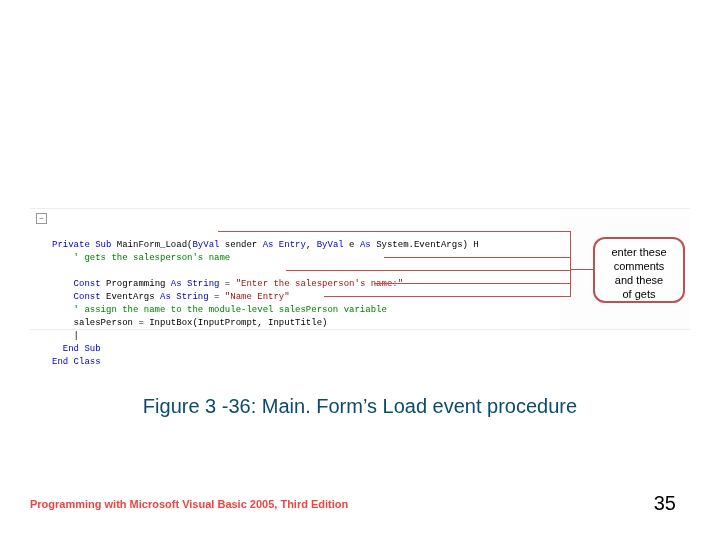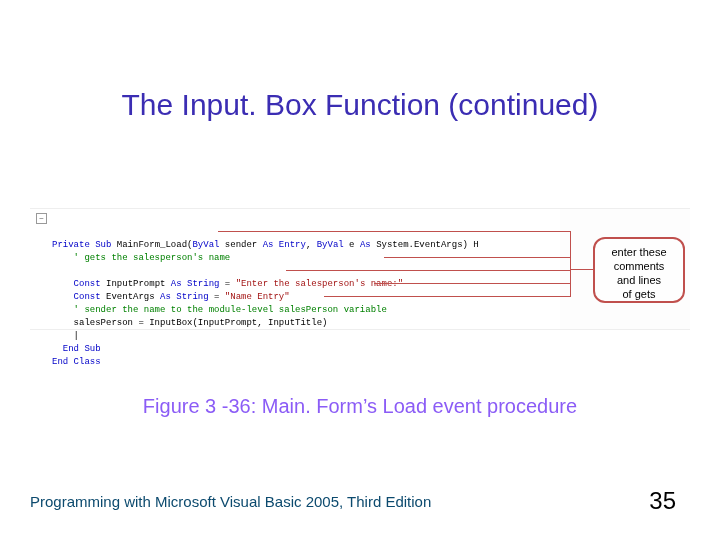--- a/index.html
+++ b/index.html
@@ -94,74 +94,74 @@
   }
   .conn-v  { width: 1px; }
   .conn-h  { height: 1px; }
   .caption {
     position: absolute;
     top: 395px;
     left: 0;
     width: 720px;
     text-align: center;
     font-size: 20px;
-    color: #8b5cf6;
+    color: #0c4a6e;
   }
   .footer {
     position: absolute;
     bottom: 30px;
     left: 30px;
-    font-size: 15px;
-    color: #0c4a6e;
+    font-size: 11px;
+    color: #ef4444;
+    font-weight: bold;
   }
   .pagenum {
     position: absolute;
     bottom: 25px;
     right: 44px;
-    font-size: 24px;
+    font-size: 20px;
     color: #000;
   }
 </style>
 </head>
 <body>
 
 <div class="slide">
 
-  <div class="title">The Input. Box Function (continued)</div>
 
   <div class="code-area">
 
     <div class="code-pane">
       <div class="toggle-box">−</div>
 <span><span class="kw">Private Sub</span><span> MainForm_Load(</span><span class="kw">ByVal</span><span> sender </span><span class="kw">As Entry</span><span>, </span><span class="kw">ByVal</span><span> e </span><span class="kw">As</span><span> System.EventArgs) H</span></span>
     <span class="cm">' gets the salesperson's name</span>
 
-    <span><span class="kw">Const</span><span> InputPrompt </span><span class="kw">As String</span><span> = </span><span class="str">"Enter the salesperson's name:"</span></span>
+    <span><span class="kw">Const</span><span> Programming </span><span class="kw">As String</span><span> = </span><span class="str">"Enter the salesperson's name:"</span></span>
     <span><span class="kw">Const</span><span> EventArgs </span><span class="kw">As String</span><span> = </span><span class="str">"Name Entry"</span></span>
-    <span class="cm">' sender the name to the module-level salesPerson variable</span>
+    <span class="cm">' assign the name to the module-level salesPerson variable</span>
     <span>salesPerson = InputBox(InputPrompt, InputTitle)</span>
     |
   <span class="kw">End Sub</span>
 <span class="kw">End Class</span>
     </div>
 
     <div class="conn conn-h" style="left:188px; top:22px;  width:352px;"></div>
     <div class="conn conn-h" style="left:354px; top:48px;  width:186px;"></div>
     <div class="conn conn-h" style="left:256px; top:61px;  width:284px;"></div>
     <div class="conn conn-h" style="left:344px; top:74px;  width:196px;"></div>
     <div class="conn conn-h" style="left:294px; top:87px;  width:246px;"></div>
 
     <div class="conn conn-v" style="left:540px; top:22px; height:66px;"></div>
 
     <div class="conn conn-h" style="left:540px; top:60px; width:23px;"></div>
 
     <div class="callout">
       <span>enter these</span><br>
       <span>comments</span><br>
-      <span>and lines</span><br>
+      <span>and these</span><br>
       <span>of gets</span>
     </div>
 
   </div>
 
   <div class="caption">Figure 3 -36: Main. Form’s Load event procedure</div>
 
   <div class="footer">Programming with Microsoft Visual Basic 2005, Third Edition</div>
   <div class="pagenum">35</div>
 

